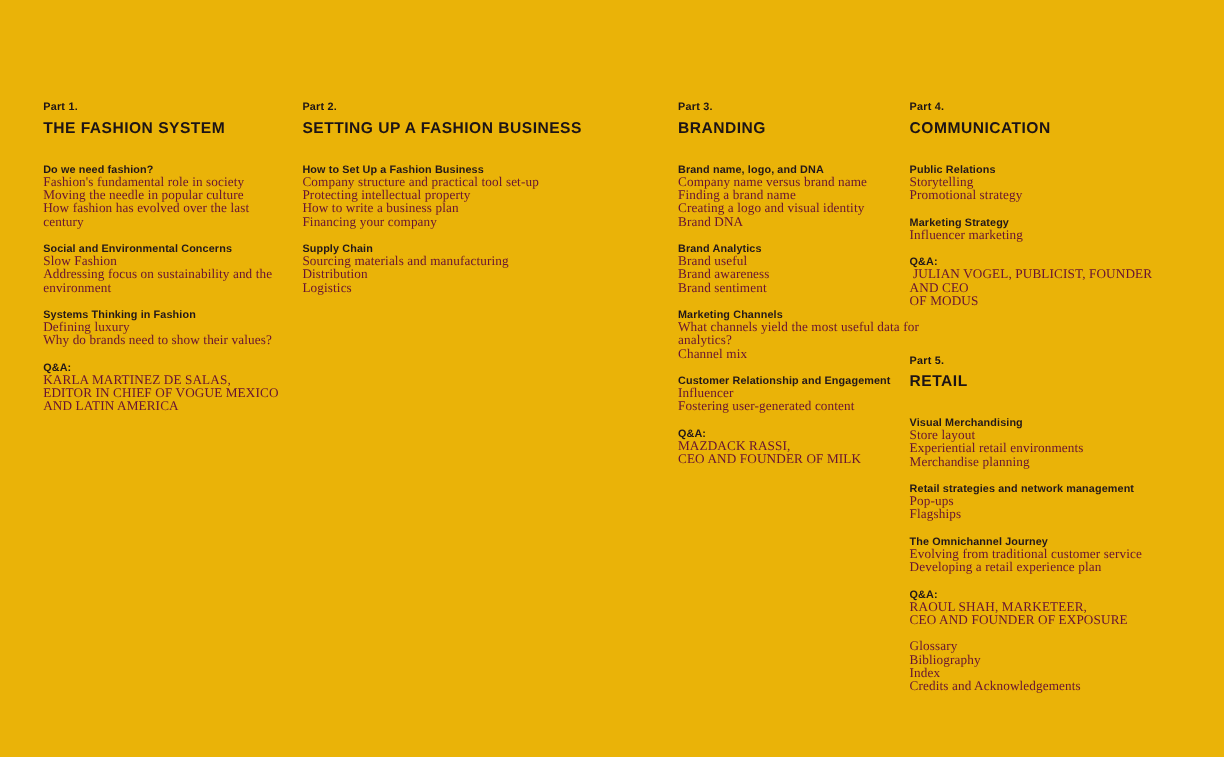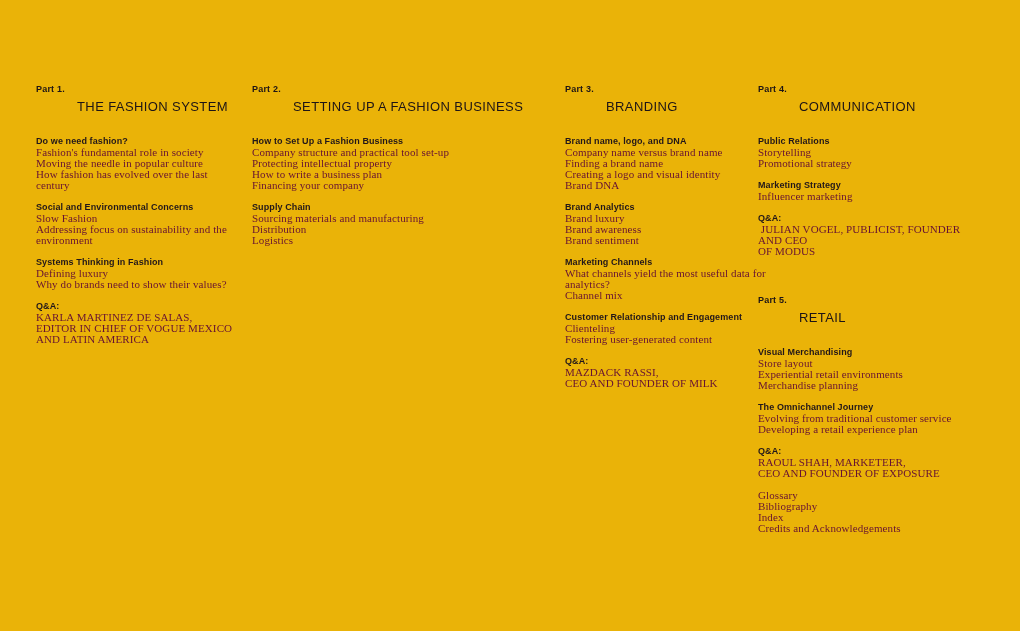--- a/index.html
+++ b/index.html
@@ -29,27 +29,26 @@
 
   .part-label {
     font-size: 9px;
     font-weight: bold;
     color: #1D1416;
     line-height: 11px;
     letter-spacing: 0.2px;
   }
   .part-title {
     font-size: 13px;
-    font-weight: normal;
+    font-weight: bold;
     color: #1D1416;
     line-height: 15px;
     margin-top: 4px;
     letter-spacing: 0.4px;
     white-space: nowrap;
-    margin-left: 41px;
   }
   .sections {
     margin-top: 22px;
   }
   .toc-section {
     margin-bottom: 11px;
   }
   .section-heading {
     font-size: 9px;
     font-weight: bold;
@@ -130,32 +129,32 @@
         <div class="sections">
           <div class="toc-section">
             <div class="section-heading">Brand name, logo, and DNA</div>
             <div class="toc-item">Company name versus brand name</div>
             <div class="toc-item">Finding a brand name</div>
             <div class="toc-item">Creating a logo and visual identity</div>
             <div class="toc-item">Brand DNA</div>
           </div>
           <div class="toc-section">
             <div class="section-heading">Brand Analytics</div>
-            <div class="toc-item">Brand luxury</div>
+            <div class="toc-item">Brand useful</div>
             <div class="toc-item">Brand awareness</div>
             <div class="toc-item">Brand sentiment</div>
           </div>
           <div class="toc-section">
             <div class="section-heading">Marketing Channels</div>
             <div class="toc-item">What channels yield the most useful data for analytics?</div>
             <div class="toc-item">Channel mix</div>
           </div>
           <div class="toc-section">
             <div class="section-heading">Customer Relationship and Engagement</div>
-            <div class="toc-item">Clienteling</div>
+            <div class="toc-item">Influencer</div>
             <div class="toc-item">Fostering user-generated content</div>
           </div>
           <div class="toc-section">
             <div class="section-heading">Q&amp;A:</div>
             <div class="toc-item">MAZDACK RASSI,</div>
             <div class="toc-item">CEO AND FOUNDER OF MILK</div>
           </div>
         </div>
       </div>
     </div>
@@ -182,20 +181,25 @@
       </div>
       <div class="part">
         <div class="part-label">Part 5.</div>
         <div class="part-title">RETAIL</div>
         <div class="sections">
           <div class="toc-section">
             <div class="section-heading">Visual Merchandising</div>
             <div class="toc-item">Store layout</div>
             <div class="toc-item">Experiential retail environments</div>
             <div class="toc-item">Merchandise planning</div>
+          </div>
+          <div class="toc-section">
+            <div class="section-heading">Retail strategies and network management</div>
+            <div class="toc-item">Pop-ups</div>
+            <div class="toc-item">Flagships</div>
           </div>
           <div class="toc-section">
             <div class="section-heading">The Omnichannel Journey</div>
             <div class="toc-item">Evolving from traditional customer service</div>
             <div class="toc-item">Developing a retail experience plan</div>
           </div>
           <div class="toc-section">
             <div class="section-heading">Q&amp;A:</div>
             <div class="toc-item">RAOUL SHAH, MARKETEER,</div>
             <div class="toc-item">CEO AND FOUNDER OF EXPOSURE</div>

